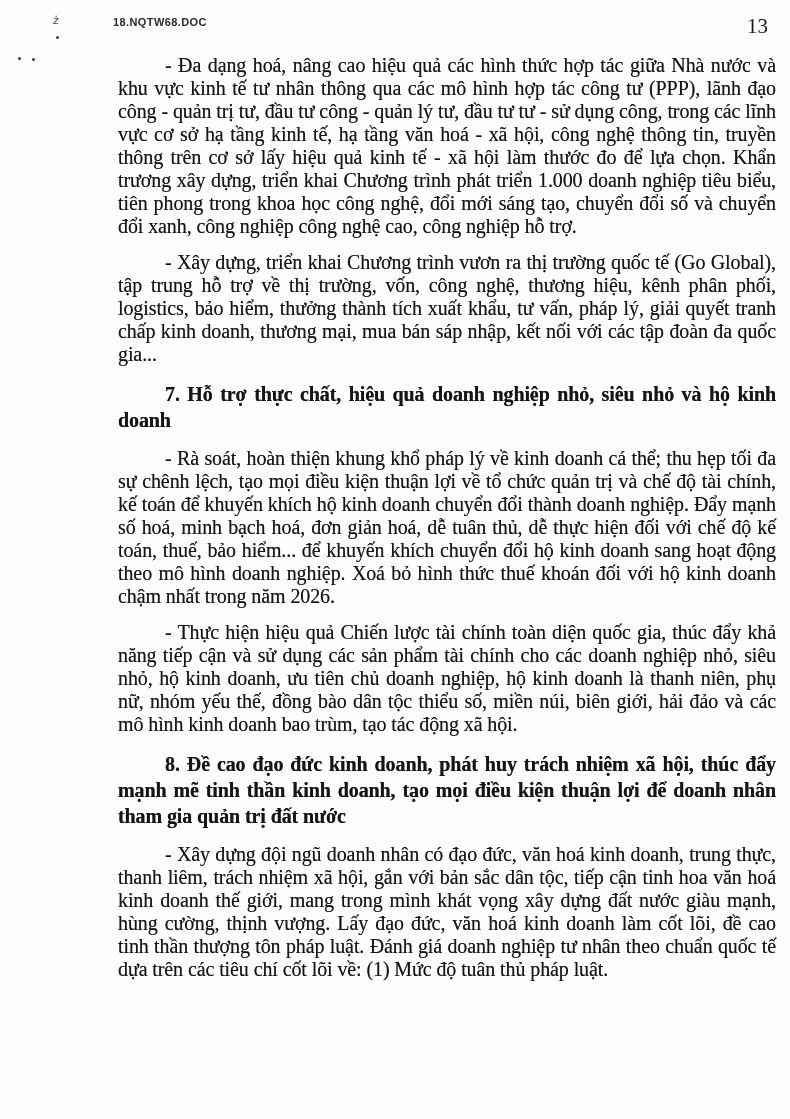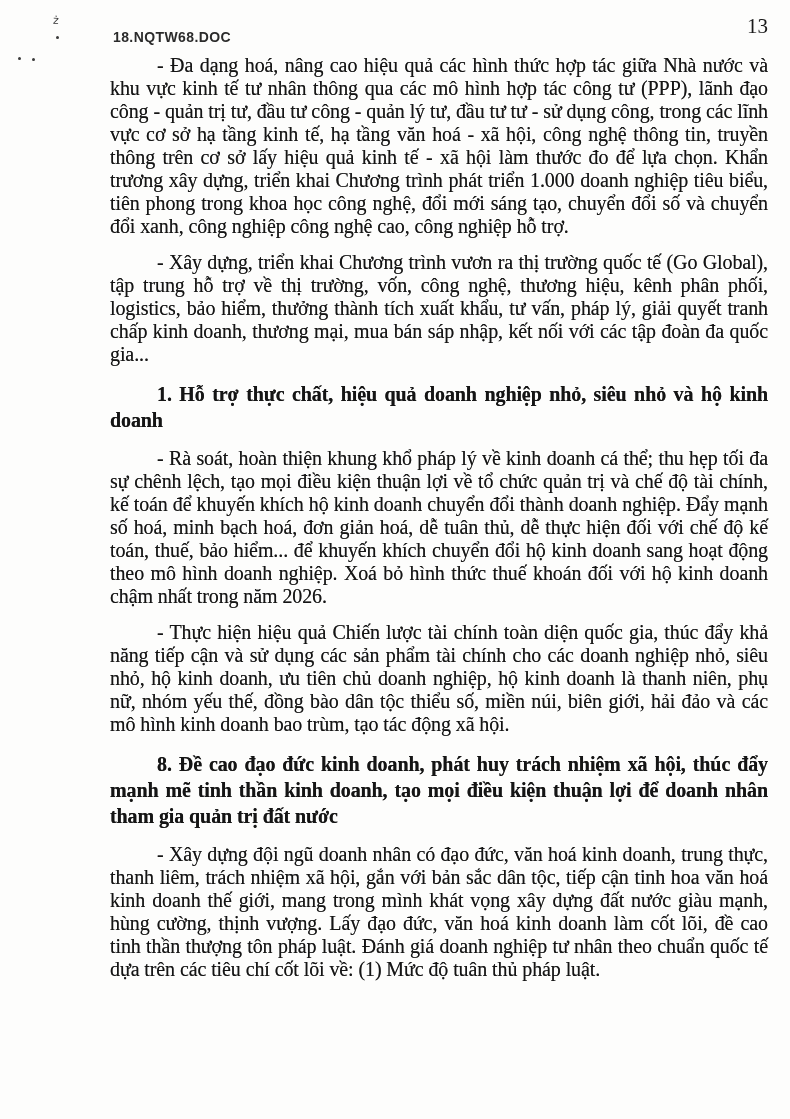--- a/index.html
+++ b/index.html
@@ -10,41 +10,41 @@
     height:1119px;
     margin:0 auto;
     background:#fdfdfc;
     overflow:hidden;
     font-family:"Liberation Serif","DejaVu Serif",serif;
     color:#151515;
   }
   .doc-ref{
     position:absolute;
     left:113px;
-    top:29px;
+    top:16px;
     font-family:"Liberation Sans","DejaVu Sans",sans-serif;
-    font-size:14px;
+    font-size:11px;
     font-weight:bold;
     letter-spacing:.4px;
     color:#2b2b2b;
     transform:scaleY(1.05);
   }
   .page-num{
     position:absolute;
     top:14px;
     left:110px;
     width:658px;
     text-align:right;
     font-size:21px;
     color:#1a1a1a;
   }
   .content{
     position:absolute;
     top:54px;
-    left:110px;
+    left:118px;
     width:658px;
     text-align:justify;
     font-size:20px;
     line-height:23px;
     letter-spacing:-0.1px;
     text-shadow:0 0 .4px rgba(0,0,0,.55);
   }
   .content p{
     margin:0 0 13px 0;
     text-indent:47px;
@@ -86,20 +86,20 @@
   <span class="speck speck-b"></span>
   <span class="speck speck-c"></span>
   <span class="speck speck-d"></span>
 
   <span class="doc-ref">18.NQTW68.DOC</span>
   <div class="page-num">13</div>
 
   <div class="content">
     <p>- Đa dạng hoá, nâng cao hiệu quả các hình thức hợp tác giữa Nhà nước và khu vực kinh tế tư nhân thông qua các mô hình hợp tác công tư (PPP), lãnh đạo công - quản trị tư, đầu tư công - quản lý tư, đầu tư tư - sử dụng công, trong các lĩnh vực cơ sở hạ tầng kinh tế, hạ tầng văn hoá - xã hội, công nghệ thông tin, truyền thông trên cơ sở lấy hiệu quả kinh tế - xã hội làm thước đo để lựa chọn. Khẩn trương xây dựng, triển khai Chương trình phát triển 1.000 doanh nghiệp tiêu biểu, tiên phong trong khoa học công nghệ, đổi mới sáng tạo, chuyển đổi số và chuyển đổi xanh, công nghiệp công nghệ cao, công nghiệp hỗ trợ.</p>
     <p>- Xây dựng, triển khai Chương trình vươn ra thị trường quốc tế (Go Global), tập trung hỗ trợ về thị trường, vốn, công nghệ, thương hiệu, kênh phân phối, logistics, bảo hiểm, thưởng thành tích xuất khẩu, tư vấn, pháp lý, giải quyết tranh chấp kinh doanh, thương mại, mua bán sáp nhập, kết nối với các tập đoàn đa quốc gia...</p>
-    <h2>1. Hỗ trợ thực chất, hiệu quả doanh nghiệp nhỏ, siêu nhỏ và hộ kinh doanh</h2>
+    <h2>7. Hỗ trợ thực chất, hiệu quả doanh nghiệp nhỏ, siêu nhỏ và hộ kinh doanh</h2>
     <p>- Rà soát, hoàn thiện khung khổ pháp lý về kinh doanh cá thể; thu hẹp tối đa sự chênh lệch, tạo mọi điều kiện thuận lợi về tổ chức quản trị và chế độ tài chính, kế toán để khuyến khích hộ kinh doanh chuyển đổi thành doanh nghiệp. Đẩy mạnh số hoá, minh bạch hoá, đơn giản hoá, dễ tuân thủ, dễ thực hiện đối với chế độ kế toán, thuế, bảo hiểm... để khuyến khích chuyển đổi hộ kinh doanh sang hoạt động theo mô hình doanh nghiệp. Xoá bỏ hình thức thuế khoán đối với hộ kinh doanh chậm nhất trong năm 2026.</p>
     <p>- Thực hiện hiệu quả Chiến lược tài chính toàn diện quốc gia, thúc đẩy khả năng tiếp cận và sử dụng các sản phẩm tài chính cho các doanh nghiệp nhỏ, siêu nhỏ, hộ kinh doanh, ưu tiên chủ doanh nghiệp, hộ kinh doanh là thanh niên, phụ nữ, nhóm yếu thế, đồng bào dân tộc thiểu số, miền núi, biên giới, hải đảo và các mô hình kinh doanh bao trùm, tạo tác động xã hội.</p>
     <h2>8. Đề cao đạo đức kinh doanh, phát huy trách nhiệm xã hội, thúc đẩy mạnh mẽ tinh thần kinh doanh, tạo mọi điều kiện thuận lợi để doanh nhân tham gia quản trị đất nước</h2>
     <p>- Xây dựng đội ngũ doanh nhân có đạo đức, văn hoá kinh doanh, trung thực, thanh liêm, trách nhiệm xã hội, gắn với bản sắc dân tộc, tiếp cận tinh hoa văn hoá kinh doanh thế giới, mang trong mình khát vọng xây dựng đất nước giàu mạnh, hùng cường, thịnh vượng. Lấy đạo đức, văn hoá kinh doanh làm cốt lõi, đề cao tinh thần thượng tôn pháp luật. Đánh giá doanh nghiệp tư nhân theo chuẩn quốc tế dựa trên các tiêu chí cốt lõi về: (1) Mức độ tuân thủ pháp luật.</p>
   </div>
 
 </div>
 
 </body></html>

